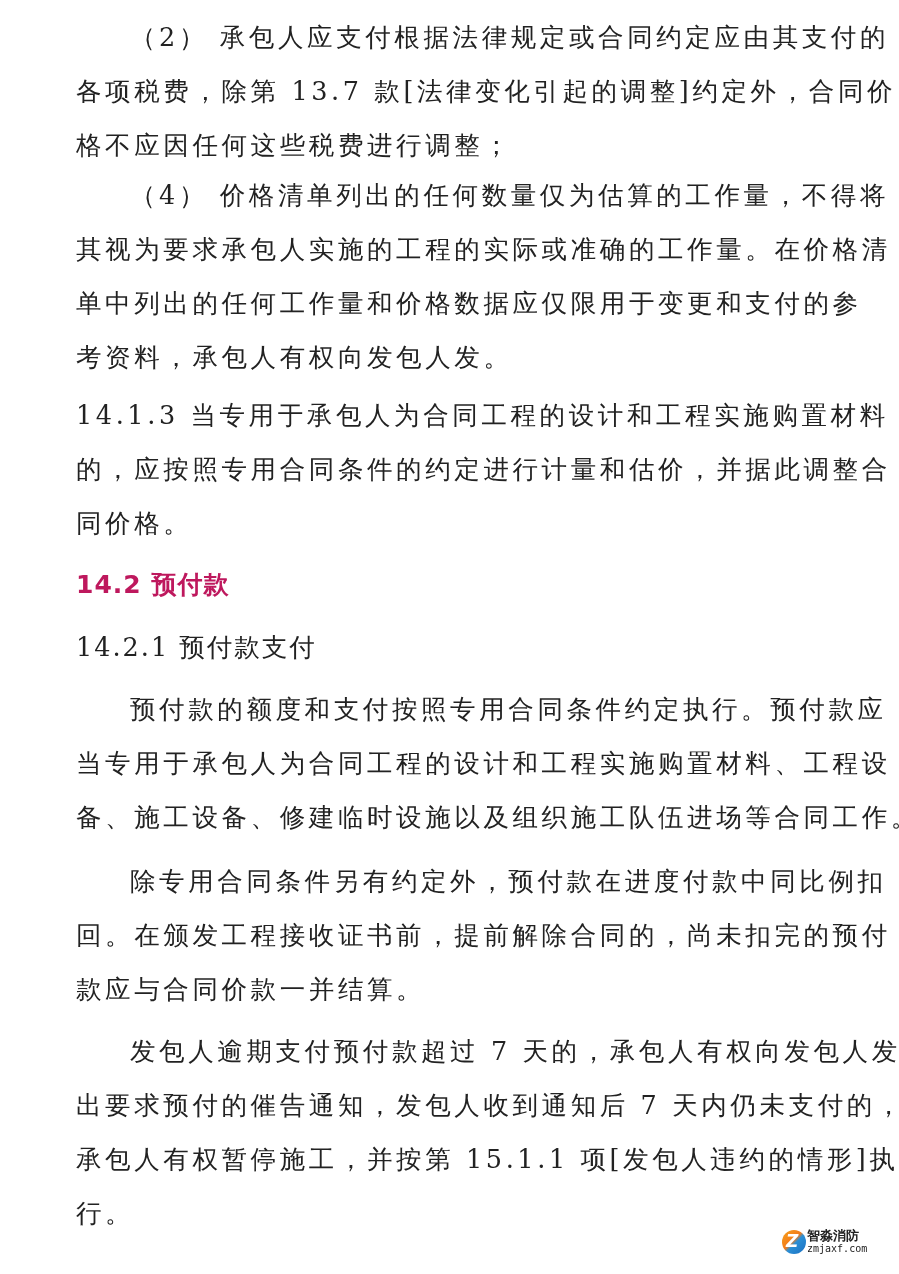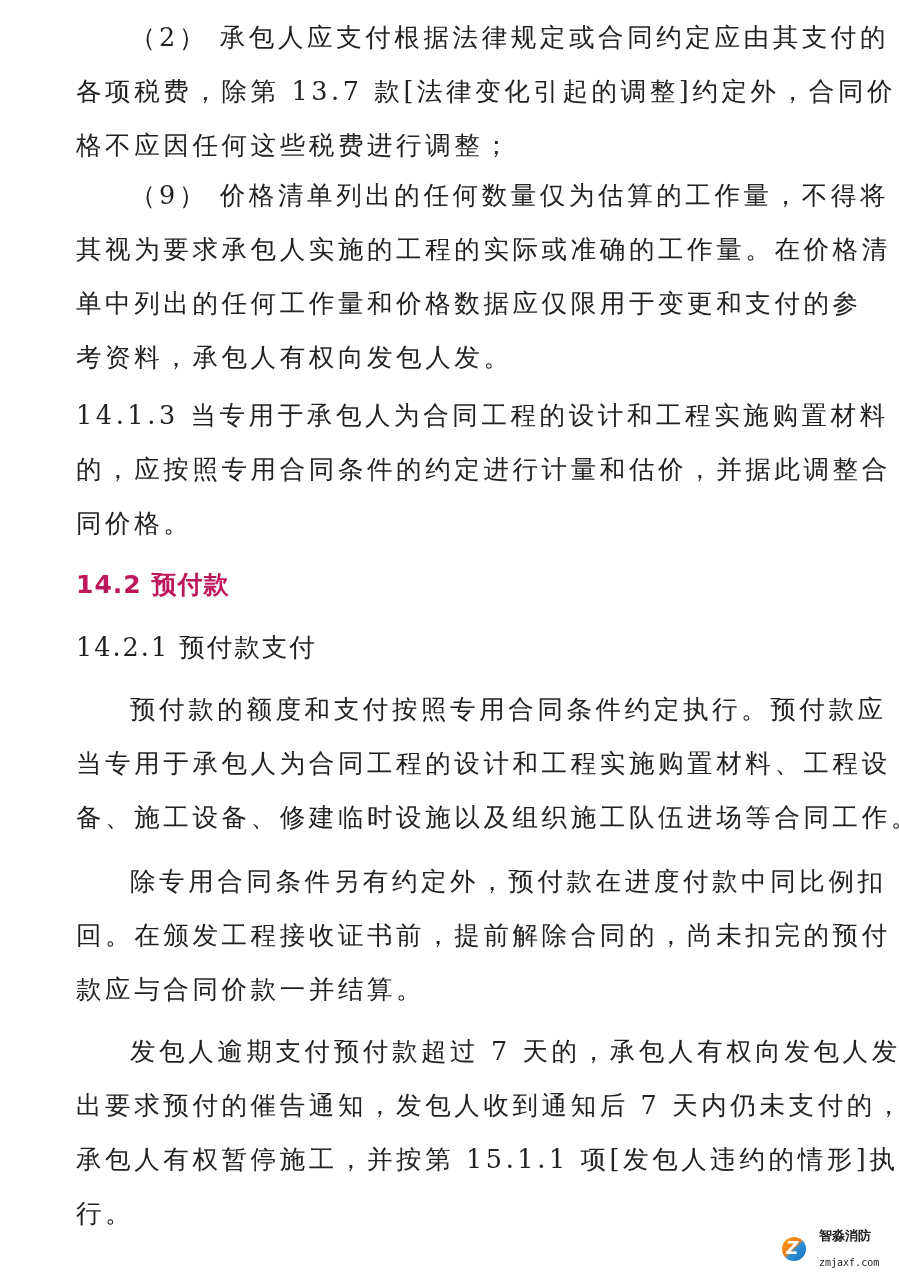--- a/index.html
+++ b/index.html
@@ -41,21 +41,21 @@
     .subheading {
       letter-spacing: 2px;
       text-align: right;
     }
     .logo {
       position: absolute;
       left: 782px;
       top: 1229px;
       display: flex;
       align-items: center;
-      gap: 13px;
+      gap: 1px;
     }
     .logo-mark {
       width: 24px;
       height: 24px;
       border-radius: 50%;
       background: linear-gradient(135deg, #f7a21b 0%, #f27a1a 45%, #2a8fd6 55%, #1c6fc0 100%);
       position: relative;
       overflow: hidden;
     }
     .logo-mark::after {
@@ -78,33 +78,33 @@
       font-family: "DejaVu Sans", sans-serif;
       font-size: 13px;
       font-weight: bold;
       color: #222;
       letter-spacing: 0px;
     }
     .logo-url {
       font-family: "DejaVu Sans Mono", "Liberation Mono", monospace;
       font-size: 10px;
       color: #222;
-      margin-top: 16px;
+      margin-top: 2px;
     }
   </style>
 </head>
 <body>
 
 <div class="page">
 
   <div class="line indent" style="top:22px">（2） 承包人应支付根据法律规定或合同约定应由其支付的</div>
   <div class="line" style="top:76px">各项税费，除第 13.7 款[法律变化引起的调整]约定外，合同价</div>
   <div class="line" style="top:130px">格不应因任何这些税费进行调整；</div>
 
-  <div class="line indent" style="top:180px">（9） 价格清单列出的任何数量仅为估算的工作量，不得将</div>
+  <div class="line indent" style="top:180px">（4） 价格清单列出的任何数量仅为估算的工作量，不得将</div>
   <div class="line" style="top:234px">其视为要求承包人实施的工程的实际或准确的工作量。在价格清</div>
   <div class="line" style="top:288px">单中列出的任何工作量和价格数据应仅限用于变更和支付的参</div>
   <div class="line" style="top:342px">考资料，承包人有权向发包人发。</div>
 
   <div class="line" style="top:400px">14.1.3 当专用于承包人为合同工程的设计和工程实施购置材料</div>
   <div class="line" style="top:454px">的，应按照专用合同条件的约定进行计量和估价，并据此调整合</div>
   <div class="line" style="top:508px">同价格。</div>
 
   <div class="line heading" style="top:570px">14.2 预付款</div>
 

